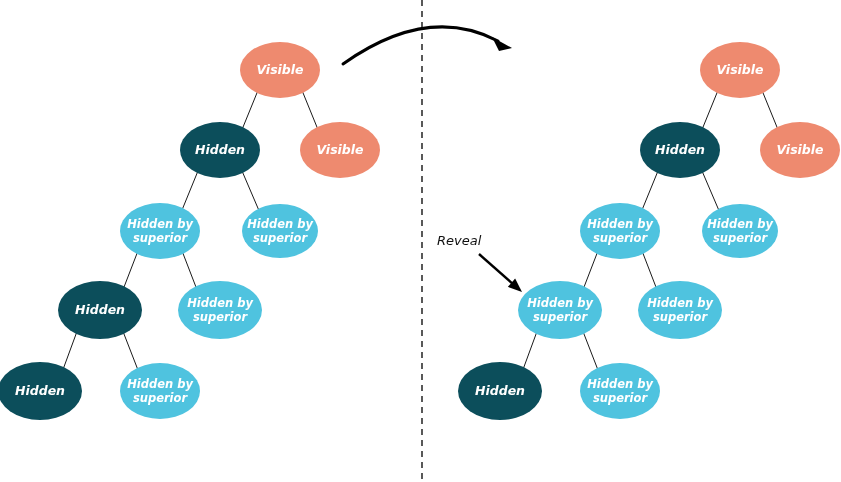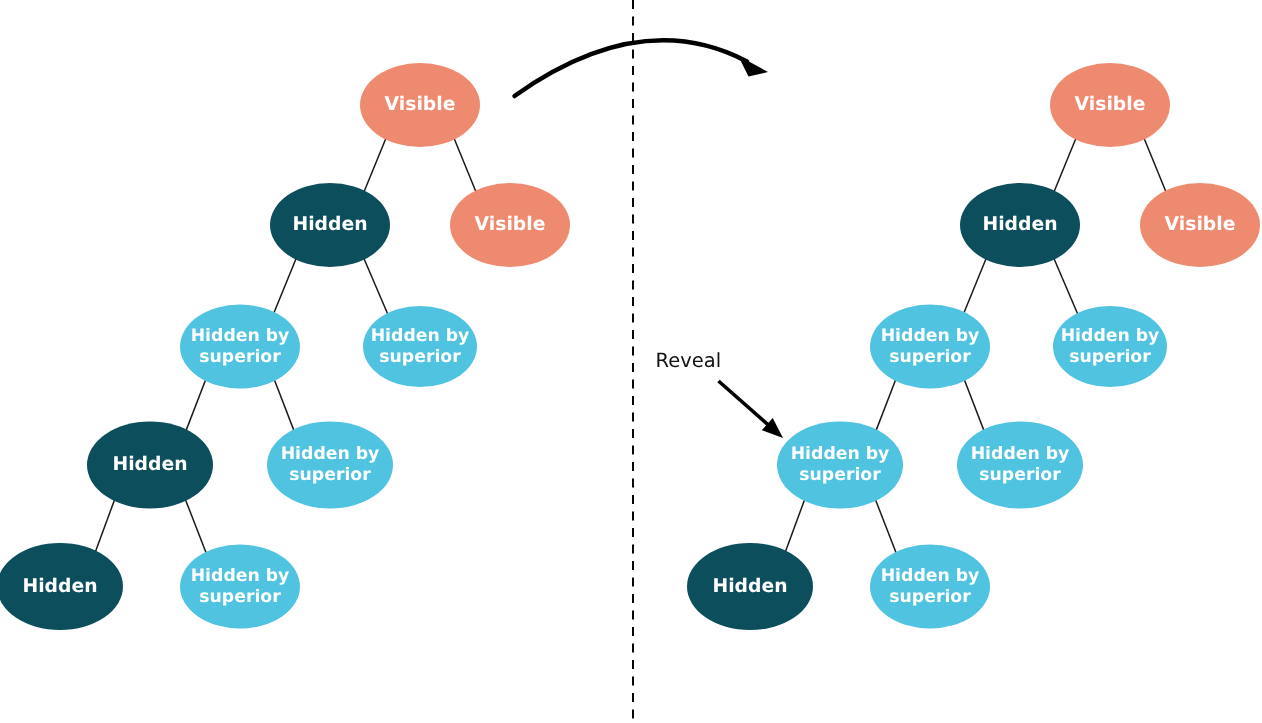--- a/index.html
+++ b/index.html
@@ -9,20 +9,21 @@
   }
   body {
     font-family: "DejaVu Sans", sans-serif;
   }
   #stage {
     position: relative;
     width: 841px;
     height: 482px;
     background: #ffffff;
     overflow: hidden;
+    font-style: italic;
   }
   #diagram-svg {
     position: absolute;
     left: 0;
     top: 0;
     width: 841px;
     height: 482px;
   }
   .node-label {
     font-family: "DejaVu Sans", sans-serif;

